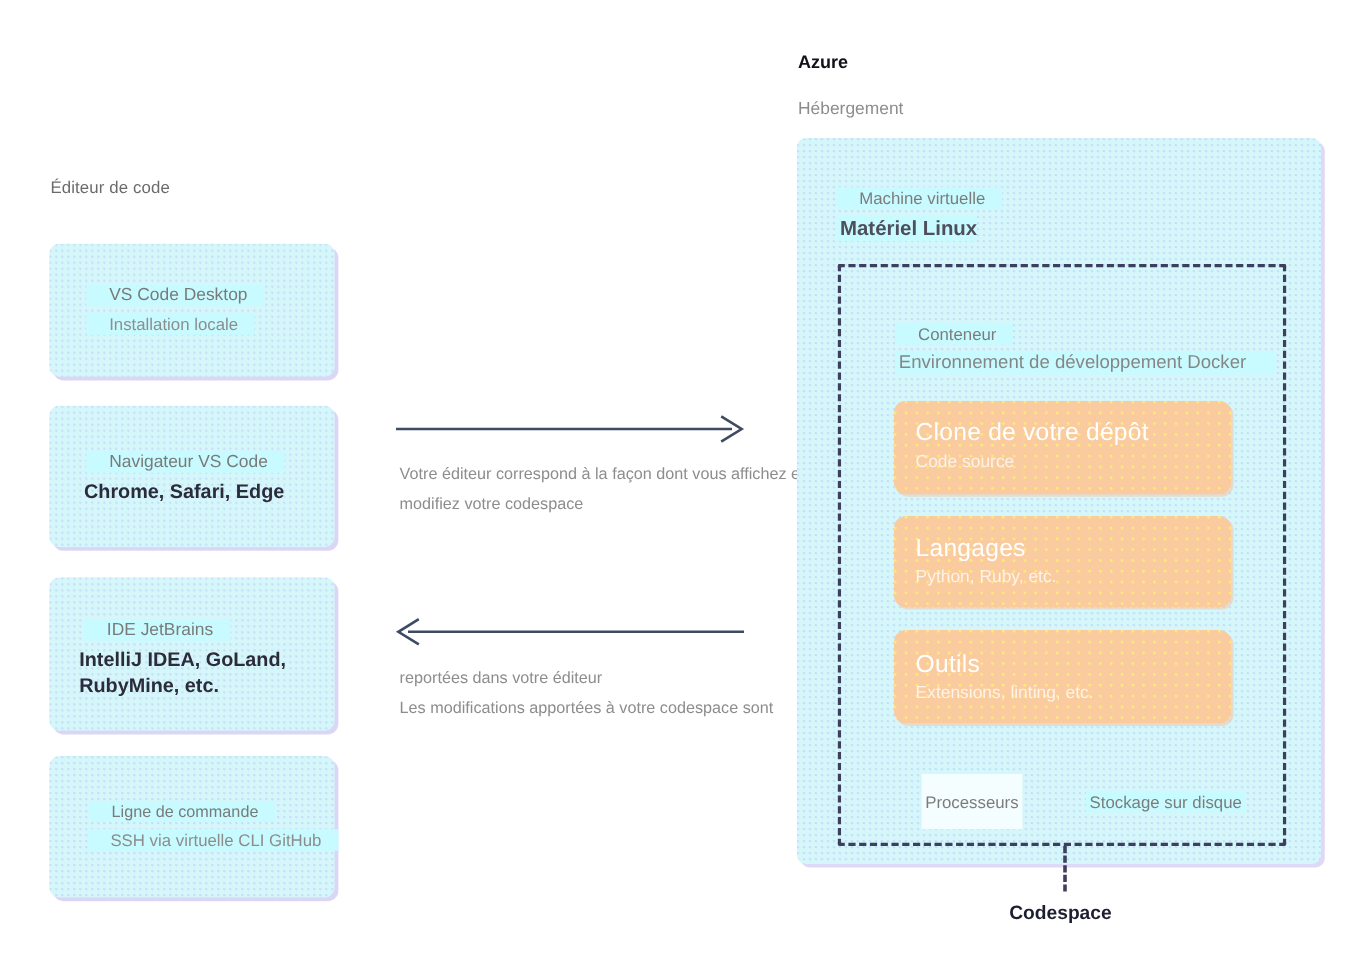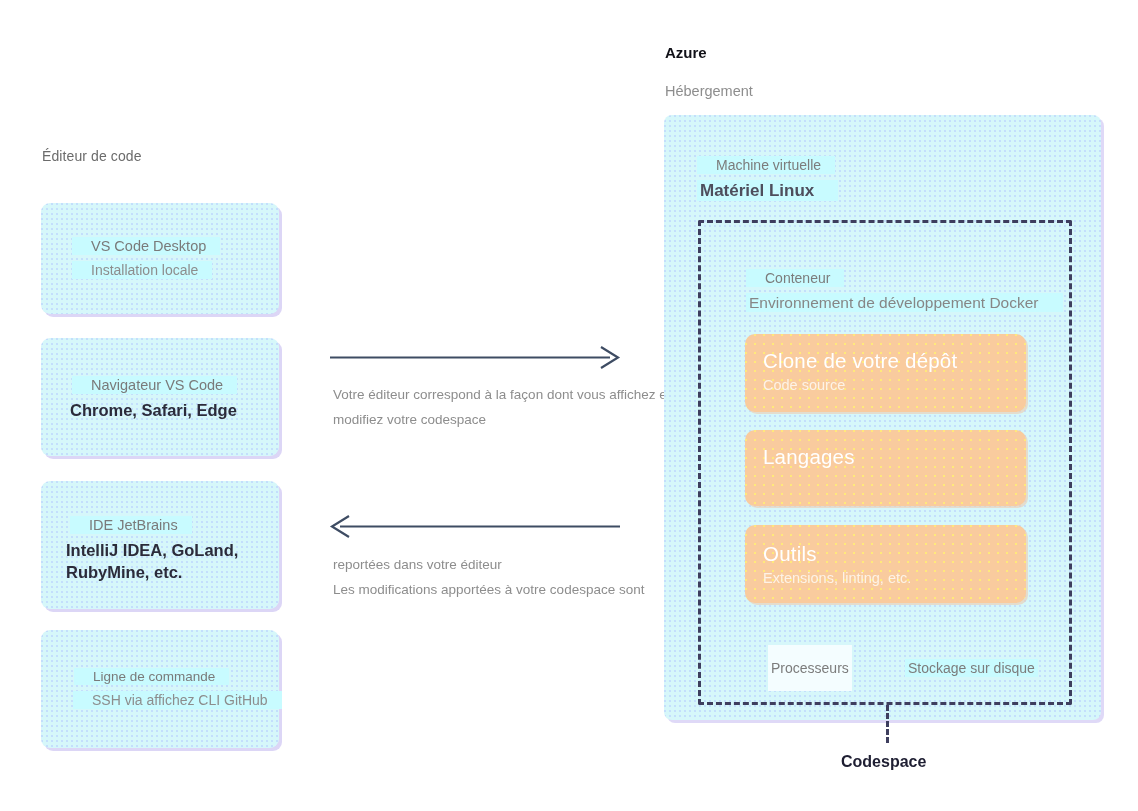--- a/index.html
+++ b/index.html
@@ -191,21 +191,21 @@
 <div class="abs editor-card tex-cyan" id="card-jetbrains-ide" style="top:481px; height:128px;">
   <div class="card-inner" style="top:34px; left:29px;">
     <p class="lbl-line"><span class="lbl-hl">IDE JetBrains</span></p>
     <p class="sub-line-strong" style="margin-left:-4px; width:215px;">IntelliJ IDEA, GoLand, RubyMine, etc.</p>
   </div>
 </div>
 
 <div class="abs editor-card tex-cyan" id="card-command-line" style="top:630px; height:118px;">
   <div class="card-inner" style="top:36px; left:33px;">
     <p class="lbl-line" style="font-size:13.5px;"><span class="lbl-hl">Ligne de commande</span></p>
-    <p class="sub-line" style="margin-left:-1px;"><span class="lbl-hl">SSH via affichez CLI GitHub</span></p>
+    <p class="sub-line" style="margin-left:-1px;"><span class="lbl-hl">SSH via virtuelle CLI GitHub</span></p>
   </div>
 </div>
 
 <div class="arrow-wrap" id="arrow-right-wrap" style="left:330px; top:345px; width:300px;">
   <svg width="292" height="26" viewBox="0 0 292 26">
     <line x1="0" y1="12.5" x2="280" y2="12.5" stroke="#3e4c63" stroke-width="2.2"></line>
     <polyline points="271,2 288,12.5 271,23" fill="none" stroke="#3e4c63" stroke-width="2.2"></polyline>
   </svg>
 </div>
 <div class="abs" id="arrow-right-caption" style="left:333px; top:382px; width:480px;">
@@ -224,40 +224,41 @@
   <div class="arrow-cap">Les modifications apportées à votre codespace sont</div>
 </div>
 
 <div class="abs" id="azure-title">Azure</div>
 <div class="abs" id="azure-sub">Hébergement</div>
 
 <div class="abs tex-cyan" id="vm-box"></div>
 
 <div class="abs" id="vm-label-wrap">
   <p id="vm-label"><span class="lbl-hl">Machine virtuelle</span></p>
-  <p id="vm-hw"><span class="lbl-hl" style="padding:1px 24px 1px 3px;">Matériel Linux</span></p>
+  <p id="vm-hw"><span class="lbl-hl" style="padding:1px 0 1px 3px;">Matériel Linux</span></p>
 </div>
 
 <div class="abs" id="codespace-dash"></div>
 
 <div class="abs" id="container-label-wrap">
   <p id="container-label"><span class="lbl-hl">Conteneur</span></p>
   <p id="container-sub"><span class="lbl-hl" style="padding:1px 24px 1px 3px;">Environnement de développement Docker</span></p>
 </div>
 
 <div class="abs service-box tex-orange" id="service-repo-clone" style="top:334px; height:78px;">
   <div class="svc-inner" style="top:14px;">
     <p class="svc-title">Clone de votre dépôt</p>
     <p class="svc-sub">Code source</p>
   </div>
 </div>
 
 <div class="abs service-box tex-orange" id="service-languages" style="top:430px; height:76px;">
   <div class="svc-inner" style="top:14px;">
     <p class="svc-title">Langages</p>
+    <p class="svc-sub">Python, Ruby, etc.</p>
   </div>
 </div>
 
 <div class="abs service-box tex-orange" id="service-tools" style="top:525px; height:78px;">
   <div class="svc-inner" style="top:16px;">
     <p class="svc-title">Outils</p>
     <p class="svc-sub">Extensions, linting, etc.</p>
   </div>
 </div>
 

